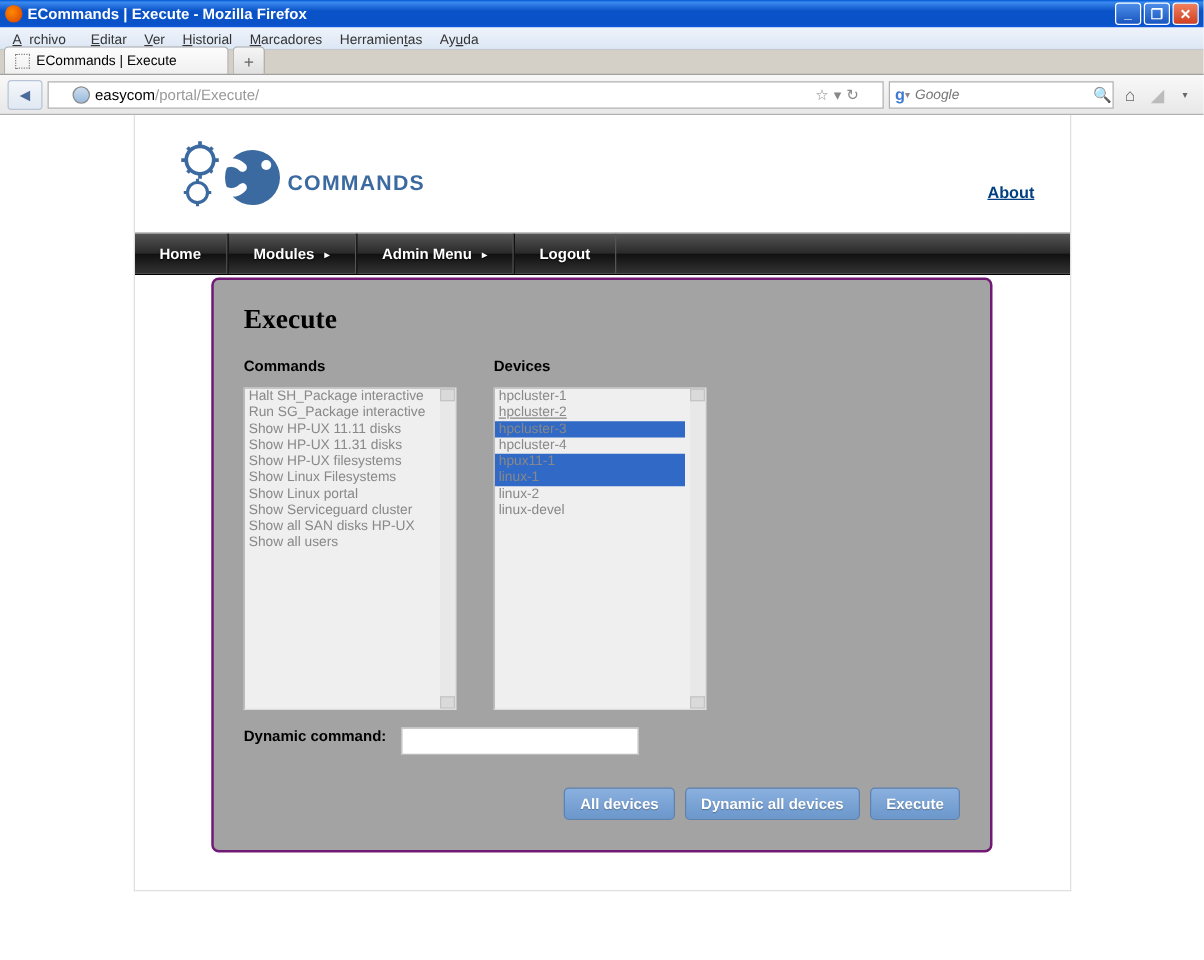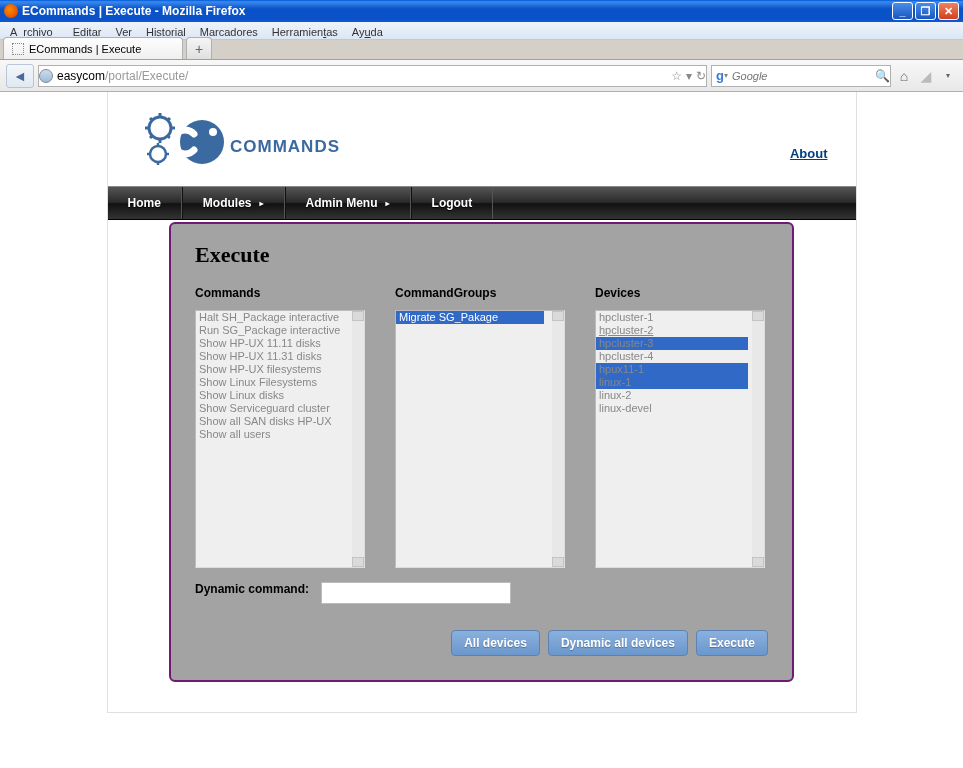--- a/index.html
+++ b/index.html
@@ -18,21 +18,21 @@
 .menubar span { padding: 1px 6px; }
 .menubar span u { text-decoration: underline; }
 
 .tabbar { height: 20px; background: #d4d0c8; display: flex; align-items: flex-end; padding: 0 3px; border-bottom: 1px solid #a0a0a0; }
 .tab { height: 22px; background: linear-gradient(#fdfdfd, #f0f0f0); border: 1px solid #b0b0b0; border-bottom: none; border-radius: 4px 4px 0 0; padding: 3px 28px 3px 8px; display: flex; align-items: center; font-size: 11px; min-width: 180px; }
 .tab .page-icon { width: 12px; height: 12px; border: 1px dotted #888; margin-right: 5px; }
 .newtab { width: 26px; height: 22px; background: linear-gradient(#f5f5f5, #e0e0e0); border: 1px solid #b0b0b0; border-bottom: none; border-radius: 4px 4px 0 0; margin-left: 3px; display: flex; align-items: center; justify-content: center; color: #666; font-size: 14px; }
 
 .navbar { height: 32px; background: linear-gradient(#f8f8f8, #e8e8e8); display: flex; align-items: center; padding: 0 6px; border-bottom: 1px solid #b0b0b0; gap: 4px; }
 .nav-back { width: 28px; height: 24px; border: 1px solid #b8c4d8; border-radius: 3px; background: linear-gradient(#f4f7fb, #e0e8f2); display: flex; align-items: center; justify-content: center; color: #4a6a9a; font-size: 14px; }
-.urlbar { flex: 1; height: 22px; border: 1px solid #b0b0b0; background: #fff; display: flex; align-items: center; padding: 0 0; font-size: 12px; }
+.urlbar { flex: 1; height: 22px; border: 1px solid #b0b0b0; background: #fff; display: flex; align-items: center; padding: 0 19px; font-size: 12px; }
 .urlbar .globe { width: 14px; height: 14px; border: 1px solid #888; border-radius: 50%; margin-right: 4px; background: linear-gradient(#cde, #9bd); }
 .urlbar .host { color: #000; }
 .urlbar .path { color: #999; }
 .urlbar .right-icons { margin-left: auto; display: flex; gap: 4px; color: #888; }
 .searchbar { width: 180px; height: 22px; border: 1px solid #b0b0b0; background: #fff; display: flex; align-items: center; padding: 0 4px; }
 .search-g { font-weight: bold; font-size: 13px; }
 .search-g .b { color: #3c79d6; }
 .searchbar input { border: none; flex: 1; font-size: 11px; color: #888; font-style: italic; padding-left: 4px; outline: none; }
 .searchbar .mag { color: #888; font-size: 12px; }
 .nav-icon { width: 18px; height: 18px; color: #666; display: flex; align-items: center; justify-content: center; font-size: 14px; }
@@ -188,42 +188,32 @@
       <div class="cols">
         <div class="col">
           <div class="col-label">Commands</div>
           <div class="listbox commands" id="commands-list">
             <div class="opt">Halt SH_Package interactive</div>
               <div class="opt">Run SG_Package interactive</div>
               <div class="opt">Show HP-UX 11.11 disks</div>
               <div class="opt">Show HP-UX 11.31 disks</div>
               <div class="opt">Show HP-UX filesystems</div>
               <div class="opt">Show Linux Filesystems</div>
-              <div class="opt">Show Linux disks</div>
+              <div class="opt">Show Linux portal</div>
               <div class="opt">Show Serviceguard cluster</div>
               <div class="opt">Show all SAN disks HP-UX</div>
               <div class="opt">Show all users</div>
               <div class="scroll-track">
                 <div class="scroll-end"></div>
                 <div style="flex:1"></div>
                 <div class="scroll-end" style="position:absolute;bottom:0;left:0;right:0;"></div>
               </div>
           </div>
         </div>
 
-        <div class="col">
-          <div class="col-label">CommandGroups</div>
-          <div class="listbox" id="groups-list">
-            <div class="opt sel" style="width: 148px;">Migrate SG_Pakage</div>
-              <div class="scroll-track">
-                <div class="scroll-end"></div>
-                <div class="scroll-end" style="position:absolute;bottom:0;left:0;right:0;"></div>
-              </div>
-          </div>
-        </div>
 
         <div class="col">
           <div class="col-label">Devices</div>
           <div class="listbox devices" id="devices-list">
             <div class="opt" style="width: 152px;">hpcluster-1</div>
               <div class="opt" style="width: 152px; text-decoration: underline;">hpcluster-2</div>
               <div class="opt sel" style="width: 152px;">hpcluster-3</div>
               <div class="opt" style="width: 152px;">hpcluster-4</div>
               <div class="opt sel" style="width: 152px;">hpux11-1</div>
               <div class="opt sel" style="width: 152px;">linux-1</div>

